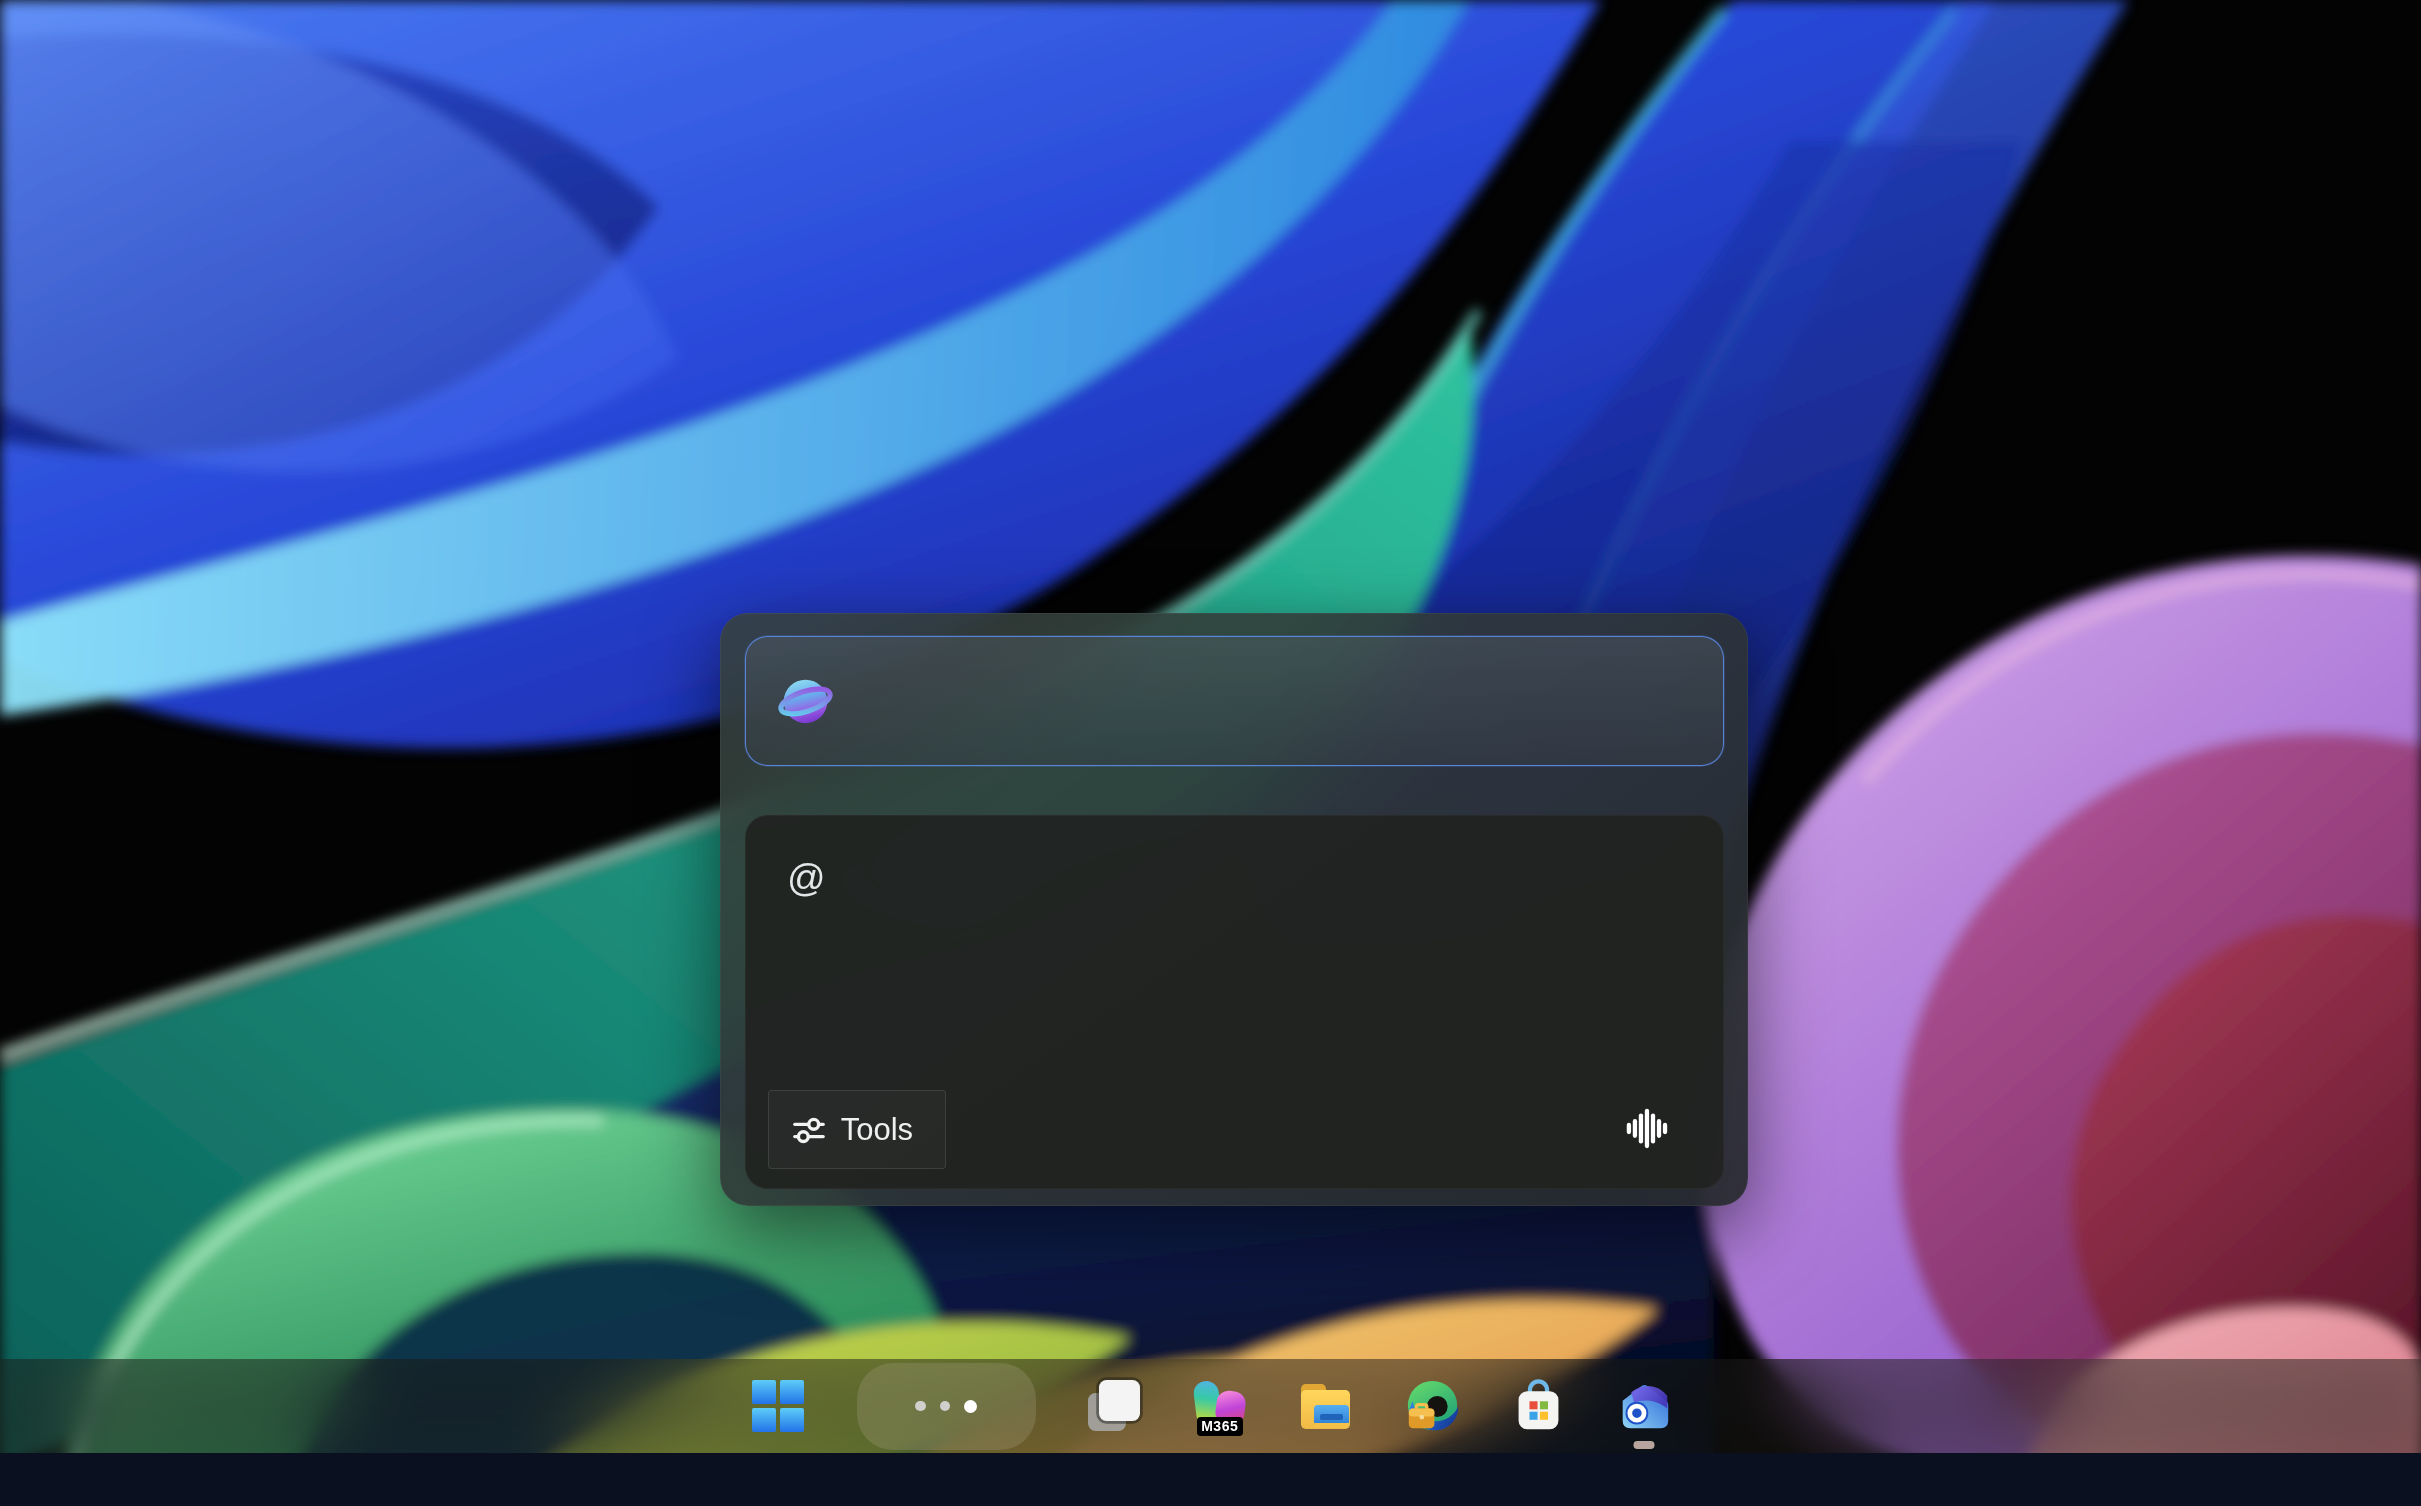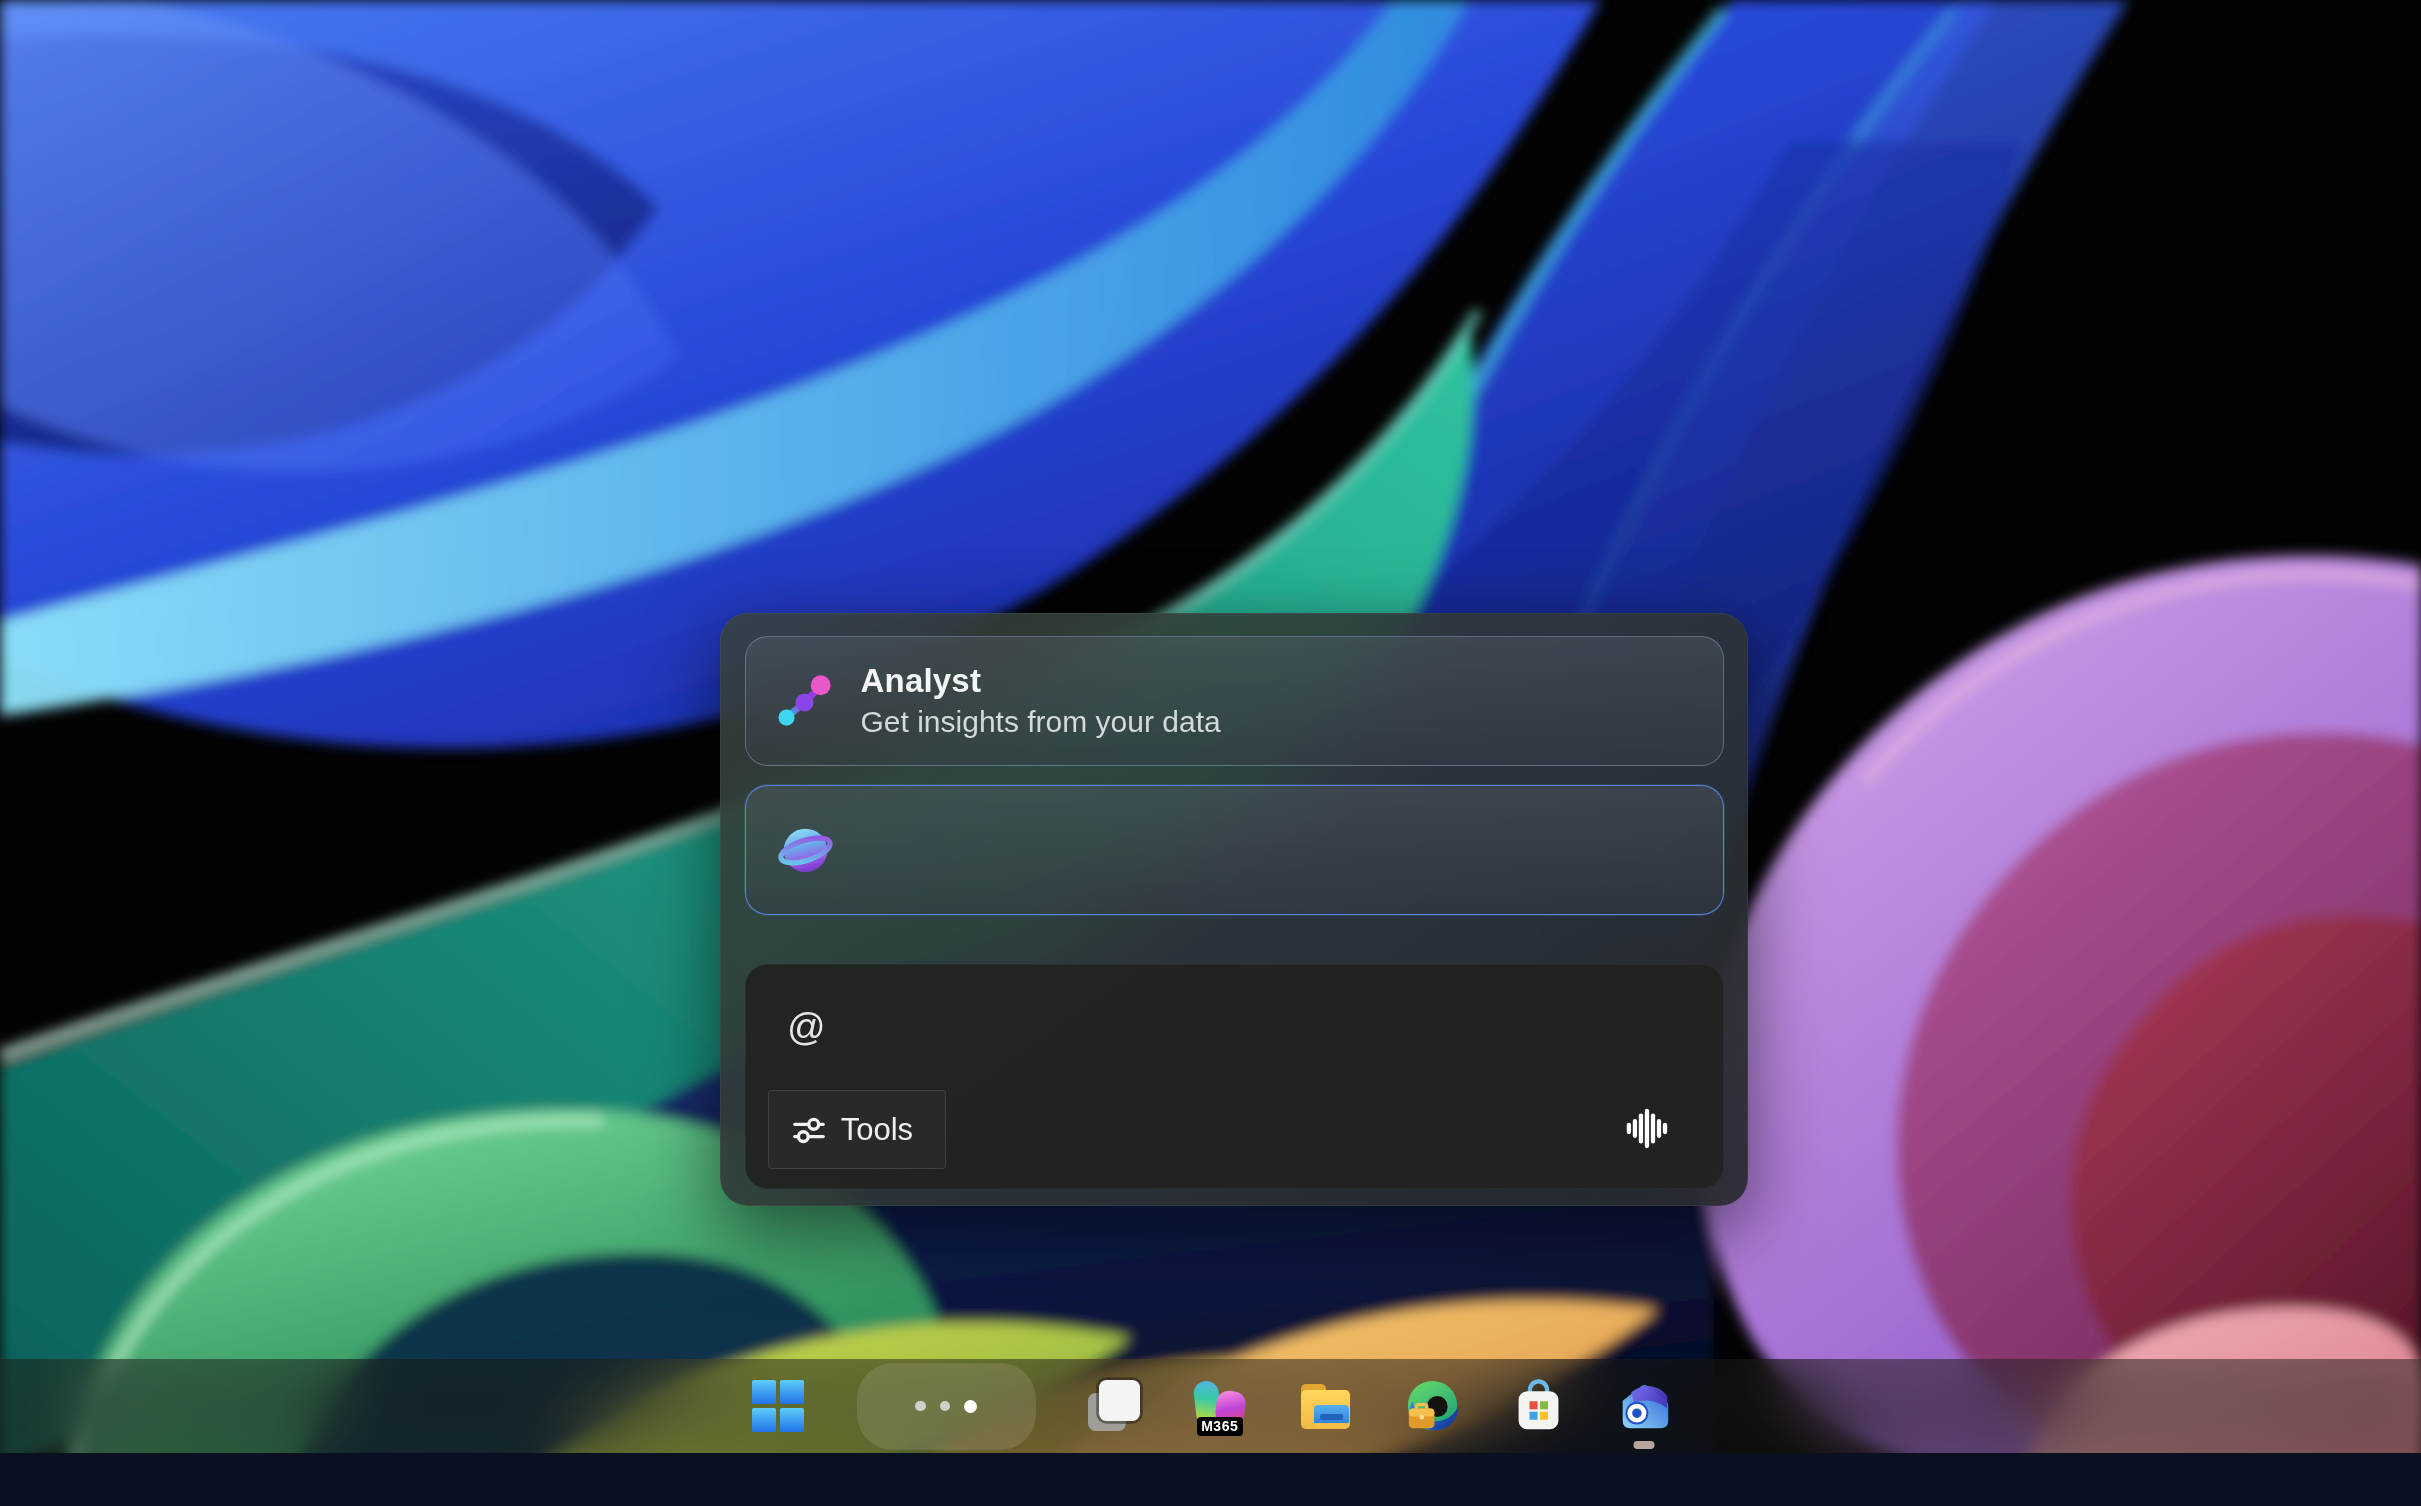--- a/index.html
+++ b/index.html
@@ -197,39 +197,20 @@
     <path d="M2572,790 C2390,750 2230,810 2120,940 C2000,1080 1980,1270 2070,1420 C2160,1560 2360,1590 2572,1540 Z" fill="url(#gMagenta)"></path>
     <path d="M2572,980 C2440,950 2330,1000 2260,1100 C2180,1200 2180,1340 2250,1440 C2330,1540 2460,1560 2572,1520 Z" fill="url(#gCrimson)"></path>
     <path d="M2140,1600 C2160,1480 2260,1400 2400,1390 C2520,1380 2572,1420 2572,1470 L2572,1600 Z" fill="url(#gPinkS)"></path>
 
     <path d="M1060,1600 C1240,1440 1480,1350 1760,1390 C1640,1490 1420,1560 1300,1600 Z" fill="url(#gOrange)"></path>
   </g>
 </svg>
 
 <div class="panel">
 
-  <div class="agent-card">
-    <svg class="agent-icon" viewBox="0 0 58 58">
-      <defs>
-          <linearGradient id="aLine" x1="0" y1="1" x2="1" y2="0">
-        <stop offset="0" stop-color="#27c4e8"></stop>
-            <stop offset="1" stop-color="#a335d8"></stop>
-          </linearGradient>
-        </defs>
-      <line x1="9" y1="47" x2="28" y2="31" stroke="url(#aLine)" stroke-width="7" stroke-linecap="round"></line>
-      <line x1="28" y1="31" x2="45" y2="14" stroke="#9a3ae0" stroke-width="7" stroke-linecap="round"></line>
-      <circle cx="9" cy="47" r="8.5" fill="#3fd4f0"></circle>
-      <circle cx="28" cy="31" r="9.5" fill="#8a46e8"></circle>
-      <circle cx="45" cy="13" r="10.5" fill="#e858c8"></circle>
-    </svg>
-    <div>
-      <div class="agent-title">Analyst</div>
-      <div class="agent-desc">Get insights from your data</div>
-    </div>
-  </div>
 
   <div class="agent-card selected">
     <svg class="agent-icon" viewBox="0 0 58 58">
       <defs>
         <linearGradient id="rSph" x1="0.2" y1="0" x2="0.45" y2="1">
           <stop offset="0" stop-color="#8fe0f2"></stop>
             <stop offset="0.45" stop-color="#6aa8ec"></stop>
           <stop offset="0.75" stop-color="#9a5ce4"></stop>
             <stop offset="1" stop-color="#7a3bd0"></stop>
           </linearGradient>

